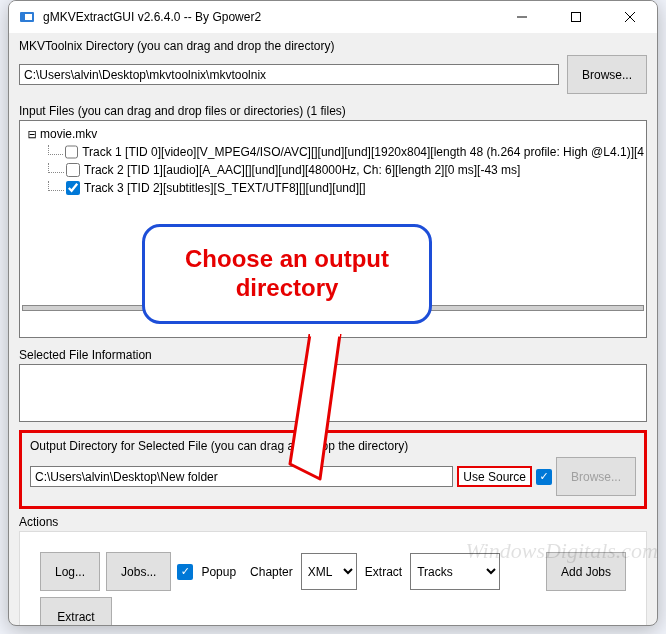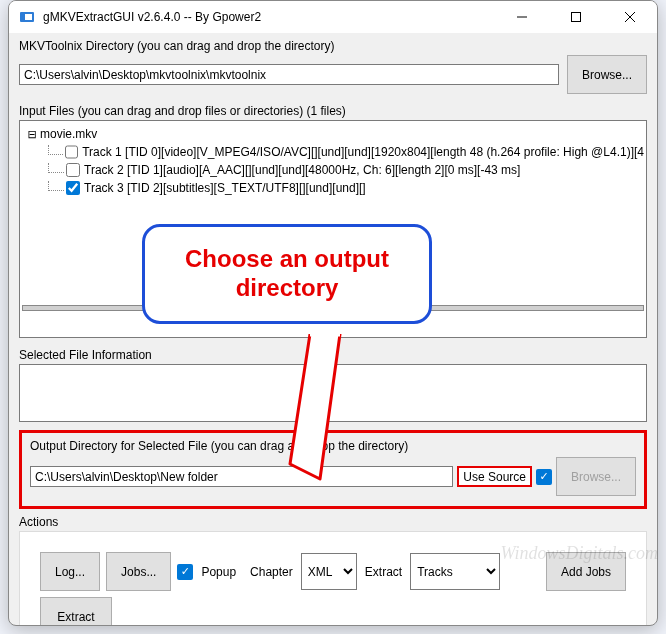--- a/index.html
+++ b/index.html
@@ -50,21 +50,21 @@
 .select.extract { width: 90px; }
 
 .bottom-row { margin-top: 6px; display: flex; justify-content: space-between; }
 
 
 .callout { position: absolute; top: 224px; left: 142px; width: 290px; background: #fff; border: 3px solid #1d4ed8; border-radius: 18px; padding: 18px 22px; text-align: center; font-size: 24px; color: #e60000; font-weight: 600; line-height: 1.2; z-index: 10; }
 .callout-tail { position:absolute; left: 280px; top: 334px; z-index: 9; }
 .callout-tail svg { display:block; }
 
 
-.wm { position:absolute; right: 8px; bottom: 70px; font-size: 18px; color: rgba(0,0,0,.12); font-style: italic; font-family: Georgia, serif; pointer-events: none; }
+.wm { position:absolute; right: 8px; bottom: 70px; font-size: 22px; color: rgba(0,0,0,.12); font-style: italic; font-family: Georgia, serif; pointer-events: none; }
 </style>
 </head>
 <body>
 
 <div class="window">
 
   <div class="titlebar">
     <span class="app-icon">
       <svg width="16" height="16" viewBox="0 0 16 16">
           <rect x="1" y="3" width="14" height="10" rx="1" fill="#2d7cd6"></rect>

